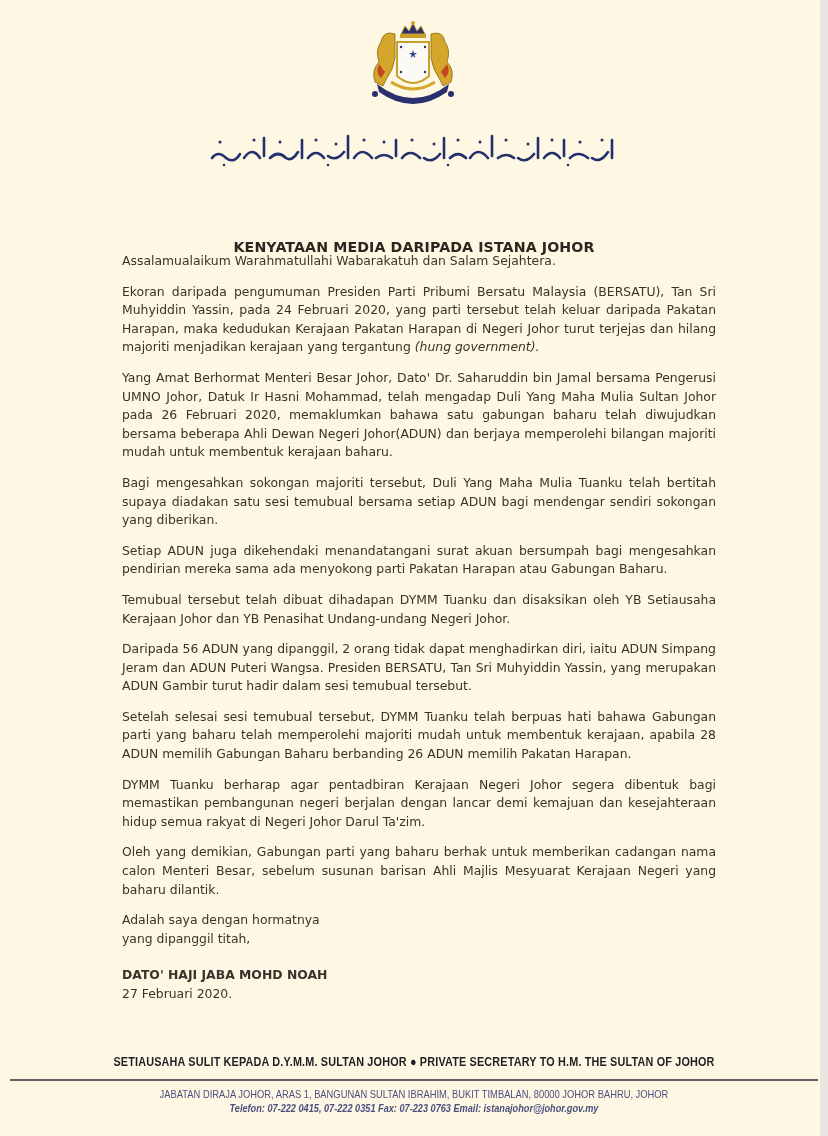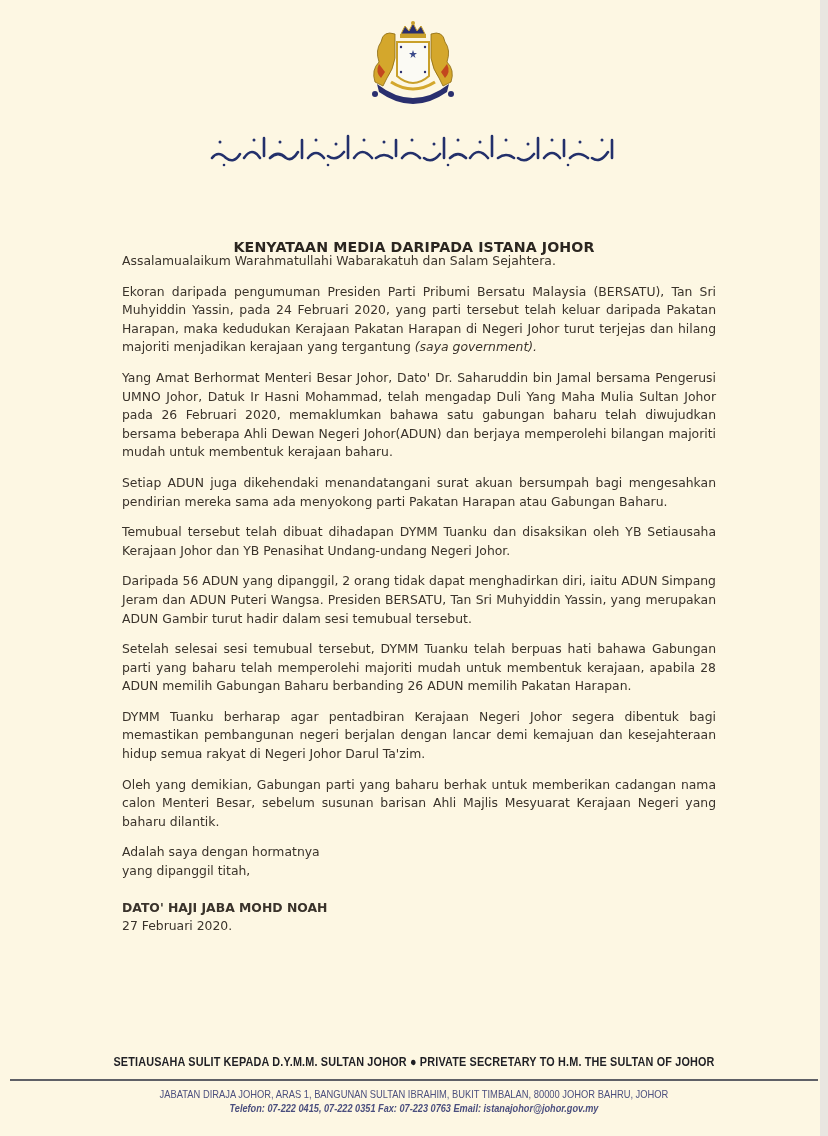--- a/index.html
+++ b/index.html
@@ -110,22 +110,23 @@
         <circle cx="120" cy="37" r="1.3"></circle>
       <circle cx="240" cy="37" r="1.3"></circle>
         <circle cx="360" cy="37" r="1.3"></circle>
     </g>
   </svg>
 
   <div class="title">KENYATAAN MEDIA DARIPADA ISTANA JOHOR</div>
 
   <div class="body">
     <p><span>Assalamualaikum Warahmatullahi Wabarakatuh dan Salam Sejahtera.</span></p>
-    <p><span>Ekoran daripada pengumuman Presiden Parti Pribumi Bersatu Malaysia (BERSATU), Tan Sri Muhyiddin Yassin, pada 24 Februari 2020, yang parti tersebut telah keluar daripada Pakatan Harapan, maka kedudukan Kerajaan Pakatan Harapan di Negeri Johor turut terjejas dan hilang majoriti menjadikan kerajaan yang tergantung </span><i>(saya government).</i></p>
+    <p><span>Ekoran daripada pengumuman Presiden Parti Pribumi Bersatu Malaysia (BERSATU), Tan Sri Muhyiddin Yassin, pada 24 Februari 2020, yang parti tersebut telah keluar daripada Pakatan Harapan, maka kedudukan Kerajaan Pakatan Harapan di Negeri Johor turut terjejas dan hilang majoriti menjadikan kerajaan yang tergantung </span><i>(hung government).</i></p>
     <p><span>Yang Amat Berhormat Menteri Besar Johor, Dato' Dr. Saharuddin bin Jamal bersama Pengerusi UMNO Johor, Datuk Ir Hasni Mohammad, telah mengadap Duli Yang Maha Mulia Sultan Johor pada 26 Februari 2020, memaklumkan bahawa satu gabungan baharu telah diwujudkan bersama beberapa Ahli Dewan Negeri Johor(ADUN) dan berjaya memperolehi bilangan majoriti mudah untuk membentuk kerajaan baharu.</span></p>
+    <p><span>Bagi mengesahkan sokongan majoriti tersebut, Duli Yang Maha Mulia Tuanku telah bertitah supaya diadakan satu sesi temubual bersama setiap ADUN bagi mendengar sendiri sokongan yang diberikan.</span></p>
     <p><span>Setiap ADUN juga dikehendaki menandatangani surat akuan bersumpah bagi mengesahkan pendirian mereka sama ada menyokong parti Pakatan Harapan atau Gabungan Baharu.</span></p>
     <p><span>Temubual tersebut telah dibuat dihadapan DYMM Tuanku dan disaksikan oleh YB Setiausaha Kerajaan Johor dan YB Penasihat Undang-undang Negeri Johor.</span></p>
     <p><span>Daripada 56 ADUN yang dipanggil, 2 orang tidak dapat menghadirkan diri, iaitu ADUN Simpang Jeram dan ADUN Puteri Wangsa. Presiden BERSATU, Tan Sri Muhyiddin Yassin, yang merupakan ADUN Gambir turut hadir dalam sesi temubual tersebut.</span></p>
     <p><span>Setelah selesai sesi temubual tersebut, DYMM Tuanku telah berpuas hati bahawa Gabungan parti yang baharu telah memperolehi majoriti mudah untuk membentuk kerajaan, apabila 28 ADUN memilih Gabungan Baharu berbanding 26 ADUN memilih Pakatan Harapan.</span></p>
     <p><span>DYMM Tuanku berharap agar pentadbiran Kerajaan Negeri Johor segera dibentuk bagi memastikan pembangunan negeri berjalan dengan lancar demi kemajuan dan kesejahteraan hidup semua rakyat di Negeri Johor Darul Ta'zim.</span></p>
     <p><span>Oleh yang demikian, Gabungan parti yang baharu berhak untuk memberikan cadangan nama calon Menteri Besar, sebelum susunan barisan Ahli Majlis Mesyuarat Kerajaan Negeri yang baharu dilantik.</span></p>
 
     <div class="closing">
       <div>Adalah saya dengan hormatnya</div>
       <div>yang dipanggil titah,</div>

